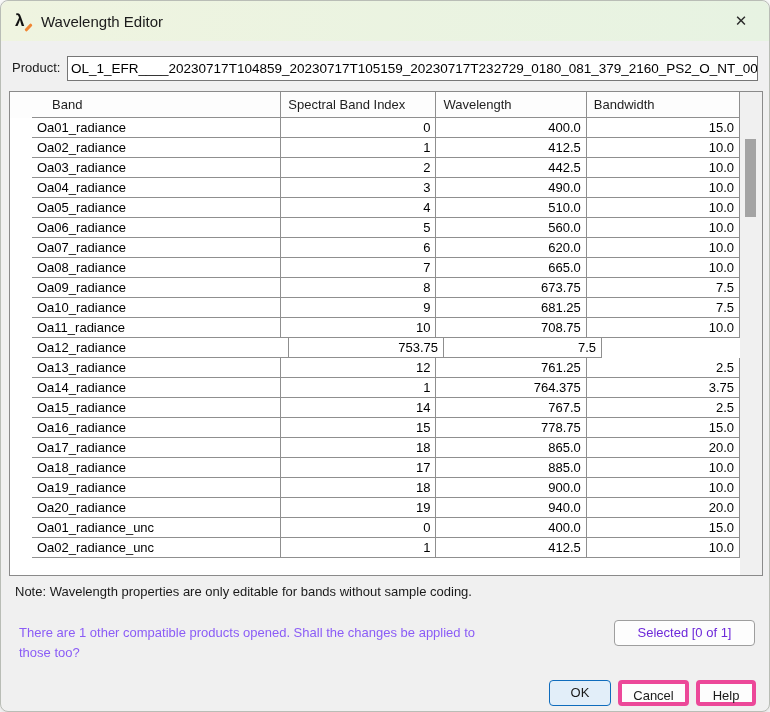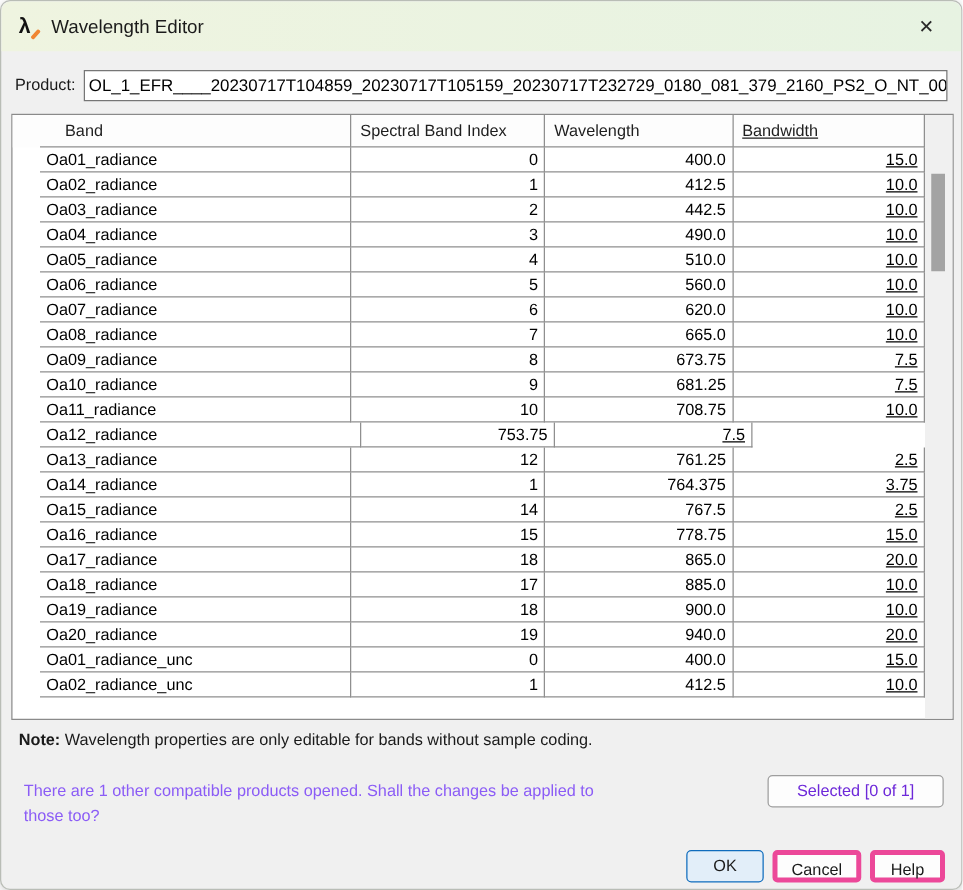--- a/index.html
+++ b/index.html
@@ -43,27 +43,27 @@
         border-bottom:1px solid #8f8f8f; white-space:nowrap; overflow:hidden; }
   .trow { display:flex; height:20px; }
   .td { font-size:13px; color:#000; line-height:19px; border-right:1px solid #8f8f8f;
         border-bottom:1px solid #8f8f8f; white-space:nowrap; overflow:hidden; }
   .col-0 { width:257px; text-align:left; padding-left:5px;margin-left:22px; }
   .th.col-0 { padding-left:20px; }
   .col-1 { width:160px; text-align:right; padding-right:5px; }
   .th.col-1 { text-align:left; padding-left:7px; }
   .col-2 { width:155px; text-align:right; padding-right:5px; }
   .th.col-2 { text-align:left; padding-left:7px; }
-  .col-3 { width:158px; text-align:right; padding-right:5px;text-decoration:underline; }
+  .col-3 { width:158px; text-align:right; padding-right:5px; }
   .th.col-3 { text-align:left; padding-left:7px; }
   .vscroll { position:relative; width:22px; background:#f0f0f0; }
   .vthumb { position:absolute; left:5px; top:47px; width:11px; height:78px; background:#a3a3a3; }
   
   .note { position:absolute; left:14px; top:583px; font-size:13px; color:#1a1a1a; }
-  .note b { font-weight:bold;margin-top:44px; }
+  .note b { font-weight:normal;margin-top:44px; }
   .question { position:absolute; left:18px; top:622px; font-size:13px; color:#8b5cf6; line-height:20px; }
   .selected-btn {
     position:absolute; right:14px; top:619px; width:141px; height:26px;
     background:#fdfdfd; border:1px solid #9e9e9e; border-radius:4px;
     font-size:13px; color:#6d28d9; text-align:center; line-height:24px; cursor:default;
   }
   
   .btn-row { position:absolute; right:13px; top:679px; display:flex; gap:7px; }
   .btn { height:26px; background:#fdfdfd; border:4px solid #ec4899; border-radius:4px;
          font-size:13px; color:#1a1a1a; text-align:center; line-height:24px; cursor:default; }

